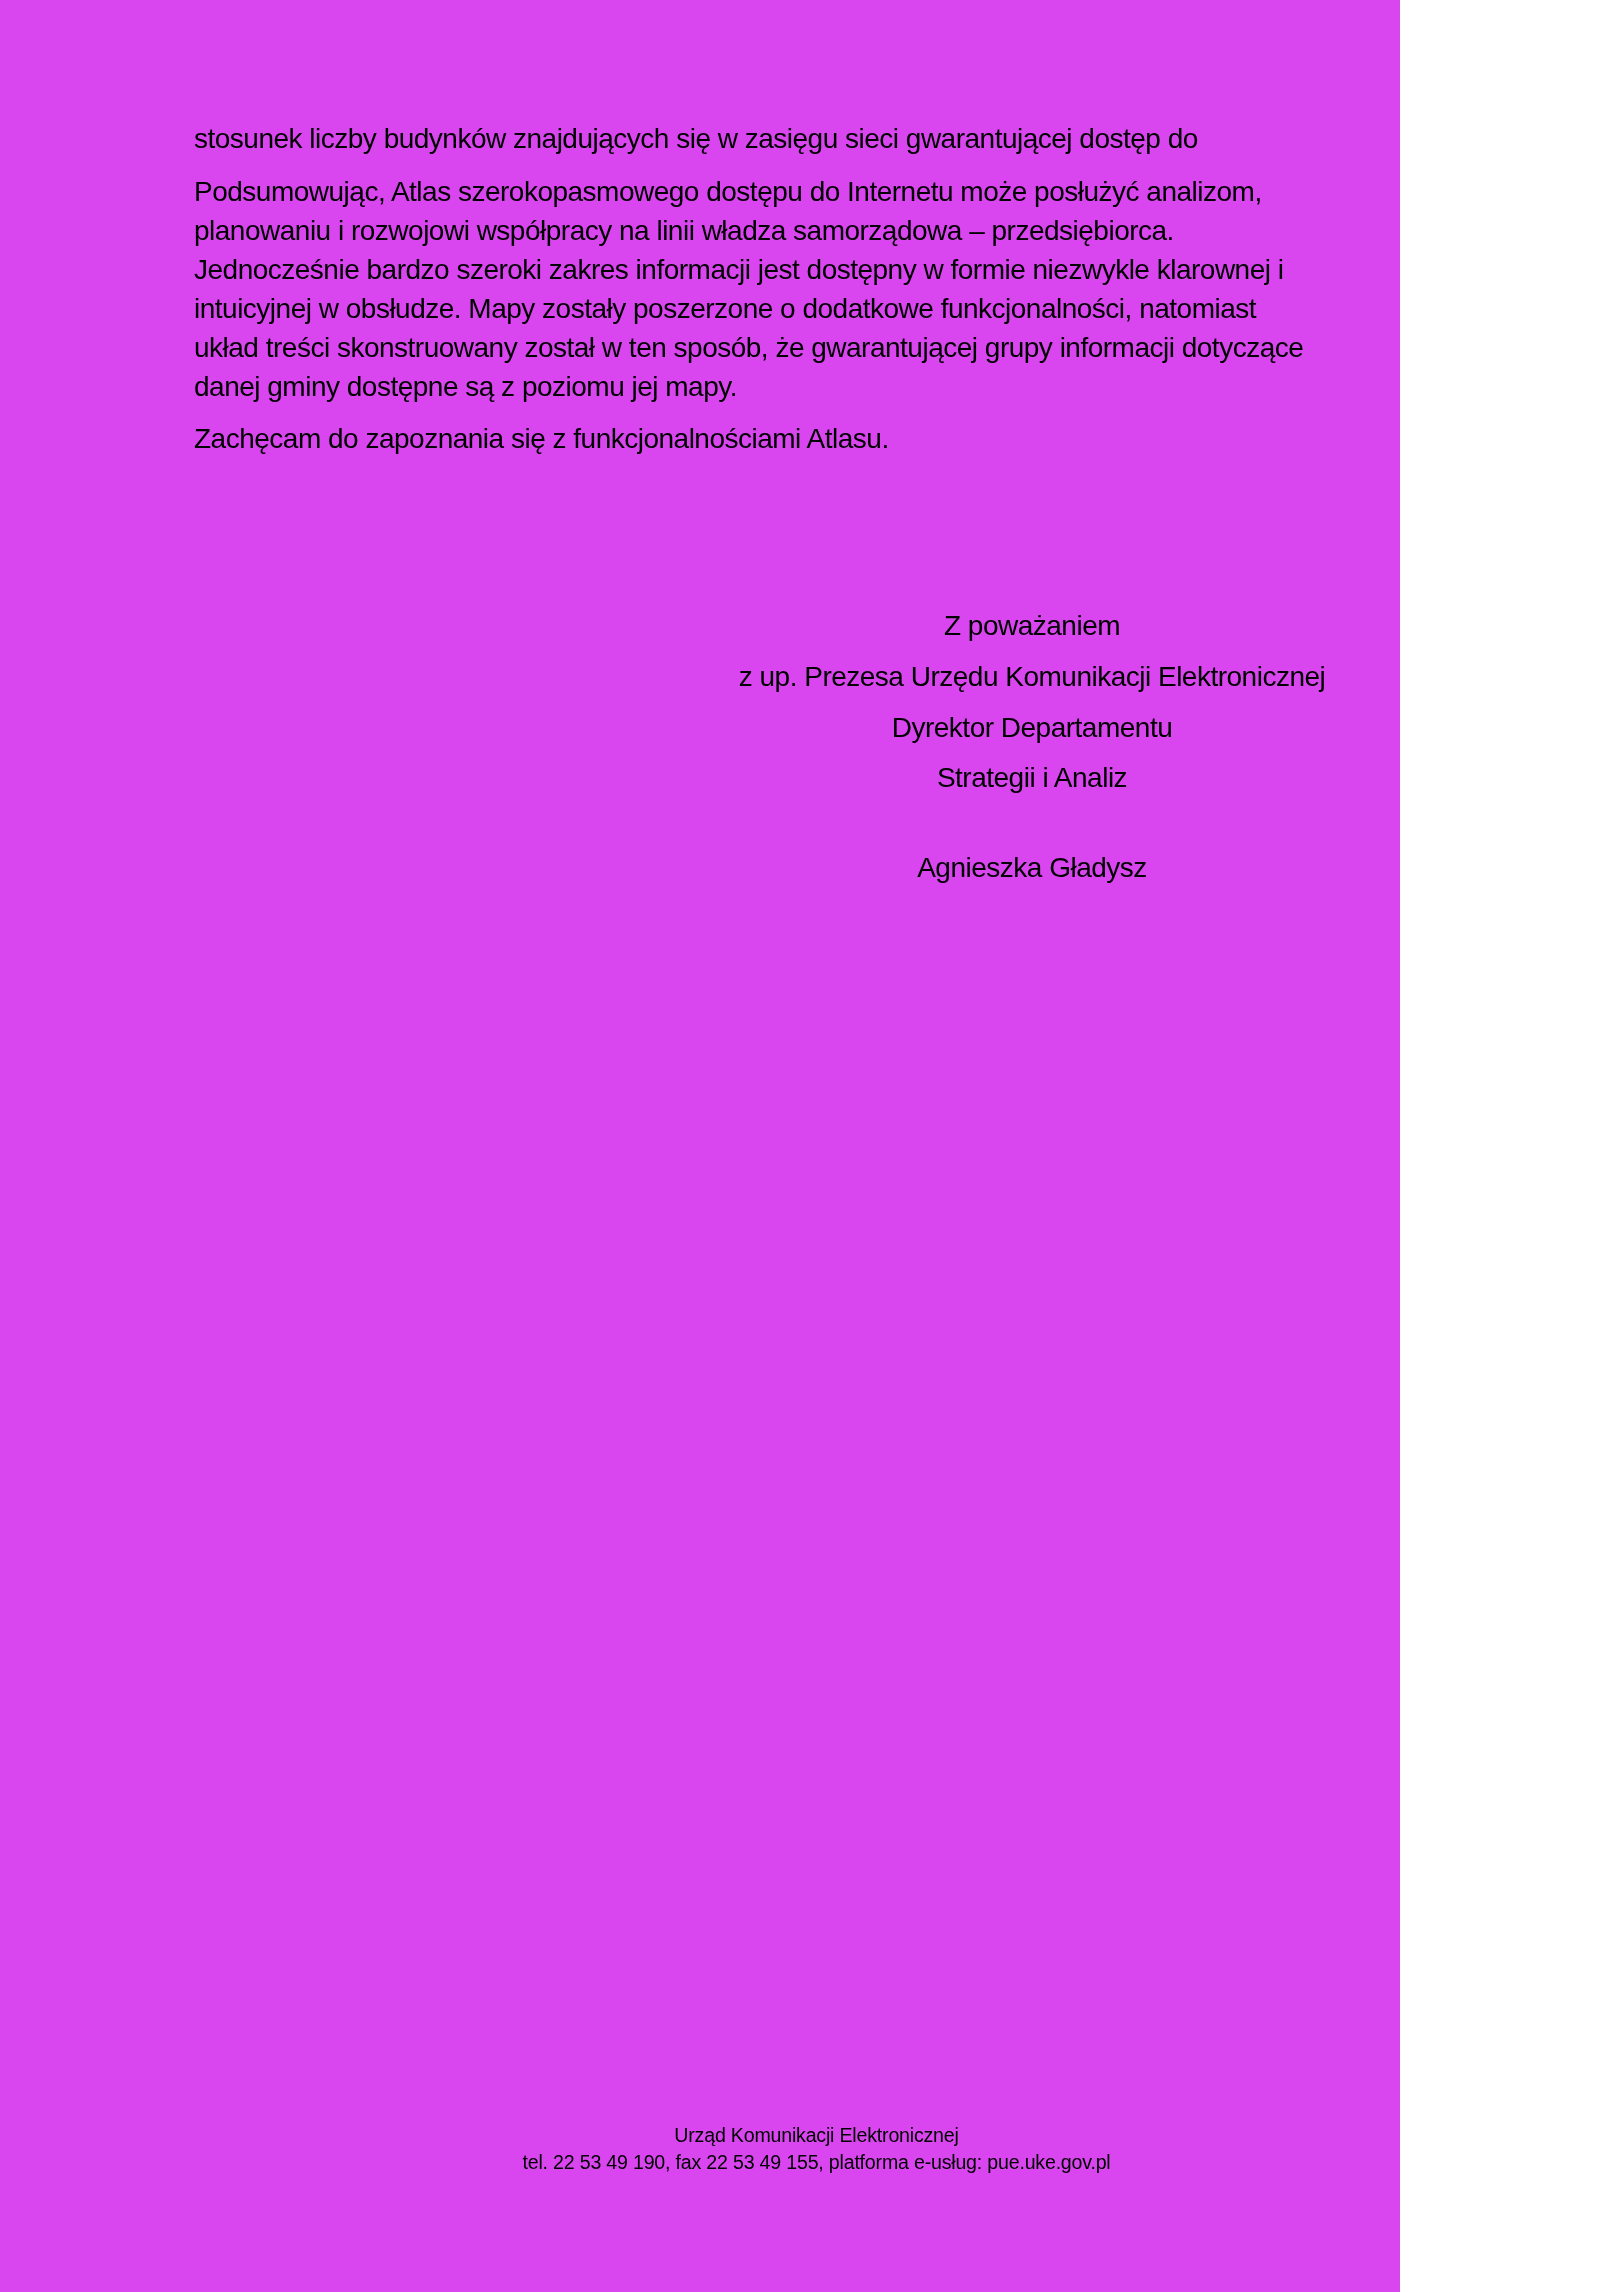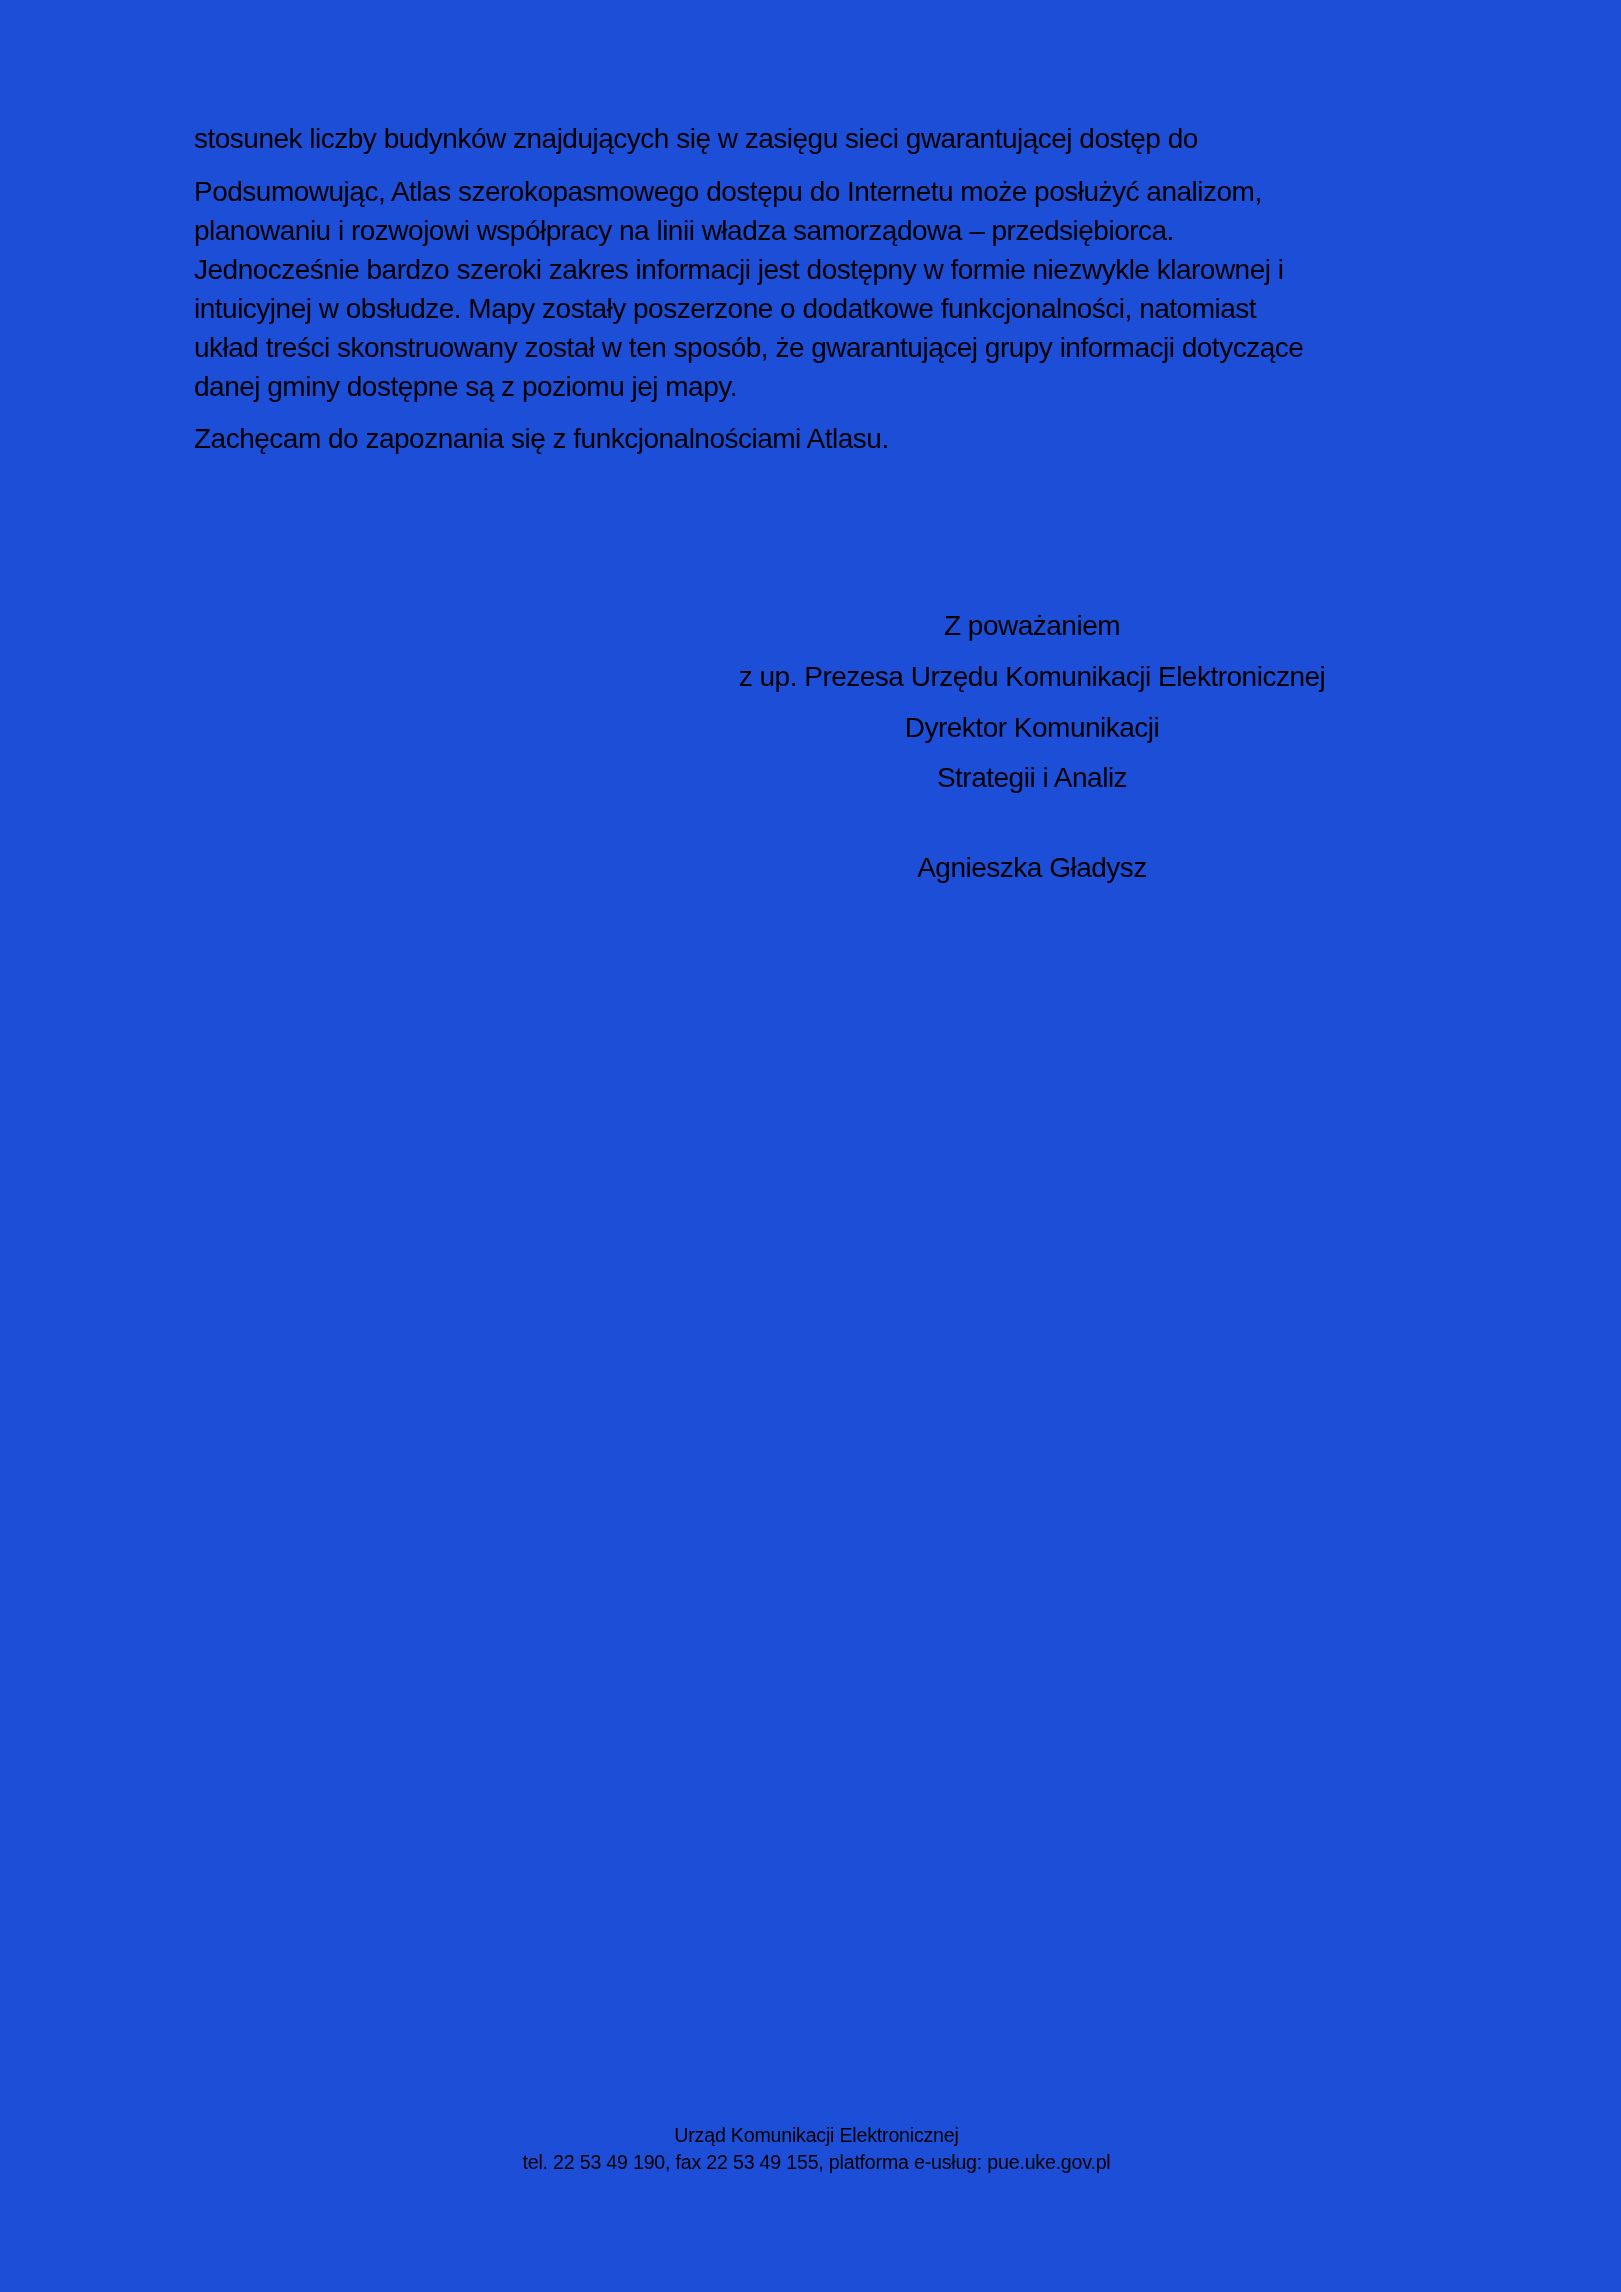--- a/index.html
+++ b/index.html
@@ -1,20 +1,20 @@
 <!DOCTYPE html>
 <html lang="pl"><head>
 <meta charset="utf-8">
 <style>
   html, body { margin: 0; padding: 0; background: #ffffff; }
   .page {
     position: relative;
-    width: 1621px;
+    width: 1400px;
     height: 2293px;
-    background: #1d4ed8;
+    background: #d946ef;
     font-family: "Liberation Sans", sans-serif;
     color: #000000;
     overflow: hidden;
   }
   .body-text {
     position: absolute;
     left: 194px;
     top: 119px;
     width: 1255px;
     font-size: 28px;
@@ -66,21 +66,21 @@
       <div class="line">danej gminy dostępne są z poziomu jej mapy.</div>
     </div>
     <div class="para">
       <div class="line">Zachęcam do zapoznania się z funkcjonalnościami Atlasu.</div>
     </div>
   </div>
 
   <div class="signature">
     <div class="sig-line">Z poważaniem</div>
     <div class="sig-line">z up. Prezesa Urzędu Komunikacji Elektronicznej</div>
-    <div class="sig-line">Dyrektor Komunikacji</div>
+    <div class="sig-line">Dyrektor Departamentu</div>
     <div class="sig-line">Strategii i Analiz</div>
     <div class="sig-line sig-name">Agnieszka Gładysz</div>
   </div>
 
   <div class="footer">
     <div class="footer-line">Urząd Komunikacji Elektronicznej</div>
     <div class="footer-line">tel. 22 53 49 190, fax 22 53 49 155, platforma e-usług: pue.uke.gov.pl</div>
   </div>
 
 </div>

